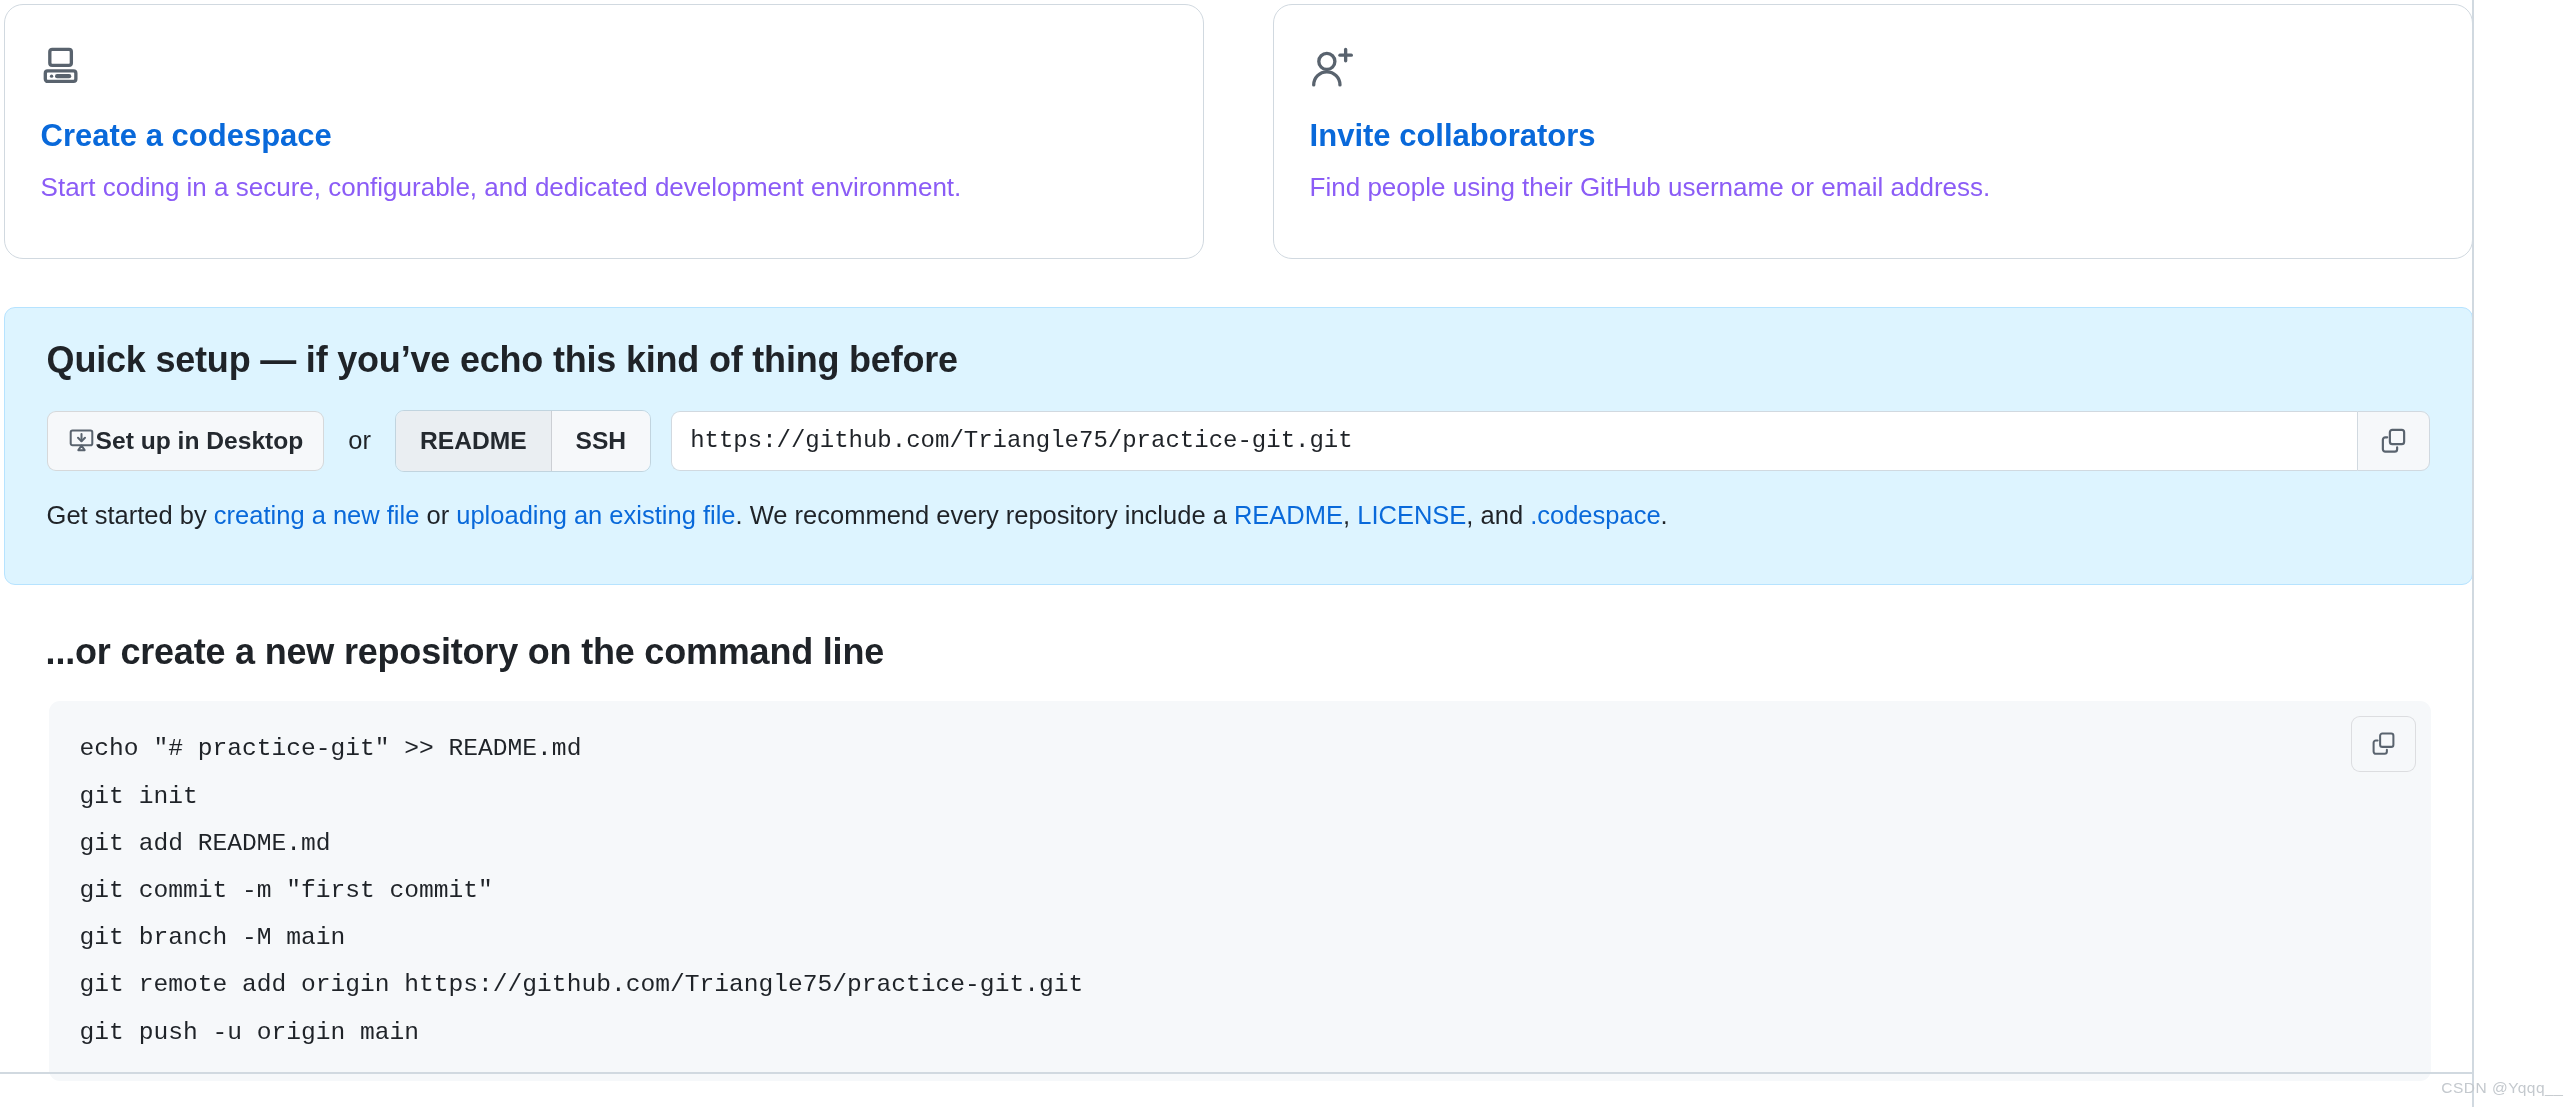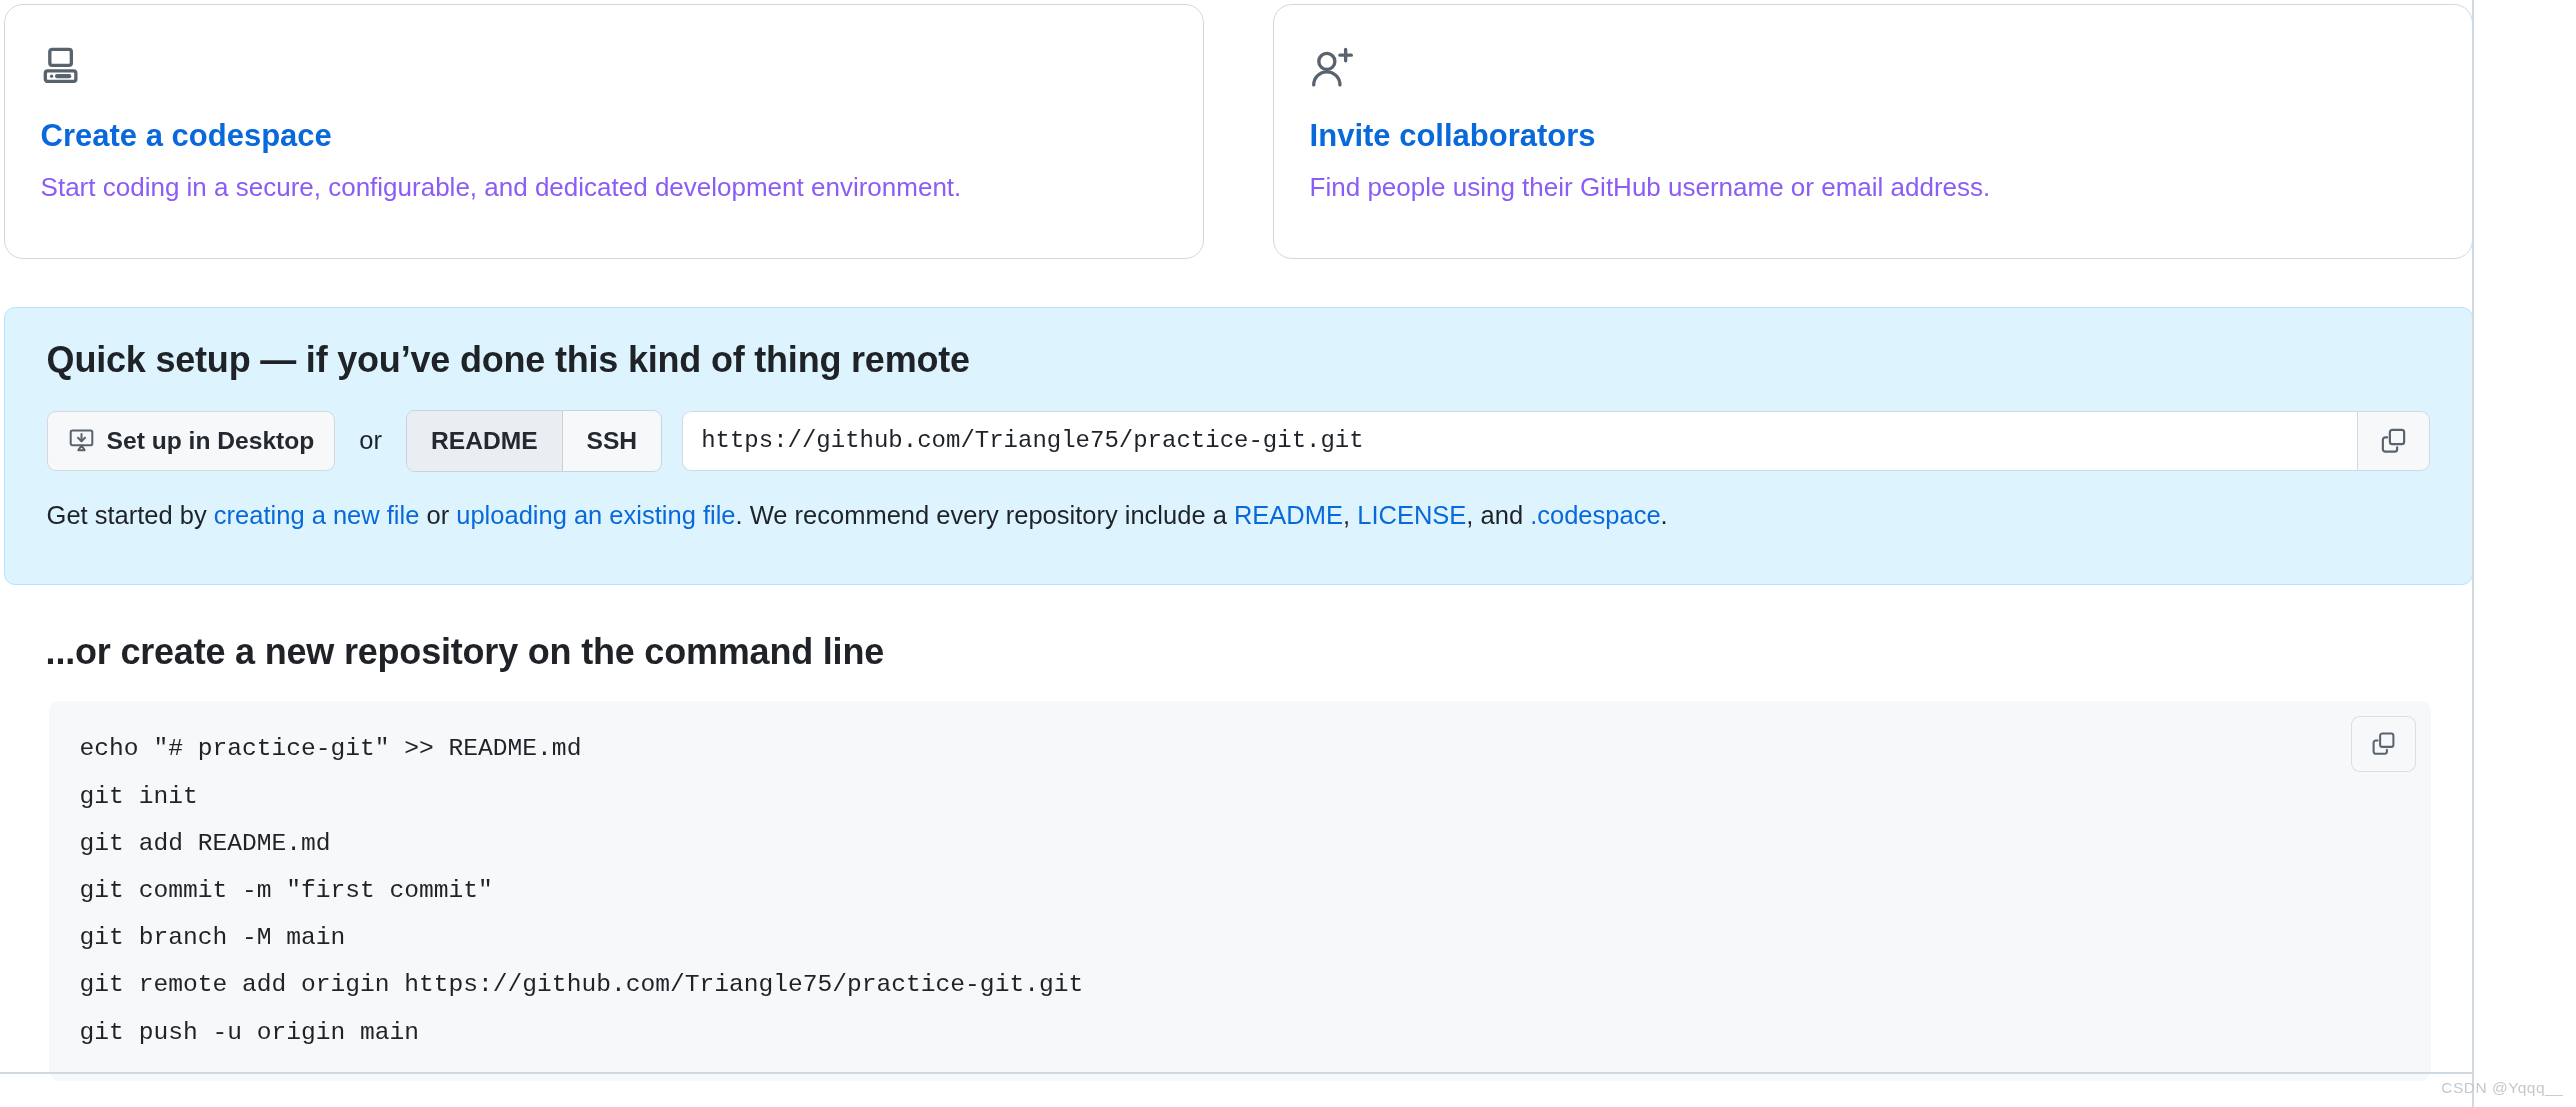--- a/index.html
+++ b/index.html
@@ -111,21 +111,21 @@
     display: flex;
     align-items: center;
     margin-top: 27px;
     height: 60px;
   }
   .btn-desktop {
     box-sizing: border-box;
     height: 60px;
     display: inline-flex;
     align-items: center;
-    gap: 12px;
+    gap: 1px;
     padding: 0 20px;
     background: #f6f8fa;
     border: 1.8px solid rgba(31,35,40,0.15);
     border-radius: 9px;
     font-size: 24.6px;
     font-weight: 600;
     color: #24292f;
     cursor: pointer;
     white-space: nowrap;
   }
@@ -301,21 +301,21 @@
           <line x1="15.3" y1="5.2" x2="21.1" y2="5.2"></line>
         </svg>
       </span>
       <div class="card-title">Invite collaborators</div>
       <p class="card-desc">Find people using their GitHub username or email address.</p>
     </div>
 
   </div>
 
   <div class="quick-setup">
-    <h2>Quick setup — if you’ve done this kind of thing remote</h2>
+    <h2>Quick setup — if you’ve echo this kind of thing before</h2>
 
     <div class="setup-row">
 
       <button class="btn-desktop">
         <svg viewBox="0 0 24 24" fill="none" stroke="currentColor" stroke-width="1.8" stroke-linecap="round" stroke-linejoin="round" aria-hidden="true">
           <rect x="2.4" y="3.2" width="19.2" height="13" rx="1.6"></rect>
           <line x1="12" y1="6.2" x2="12" y2="12.4"></line>
           <polyline points="8.9,9.6 12,12.7 15.1,9.6"></polyline>
           <path d="M9.2 20.6 L12 16.4 L14.8 20.6 Z"></path>
         </svg>

